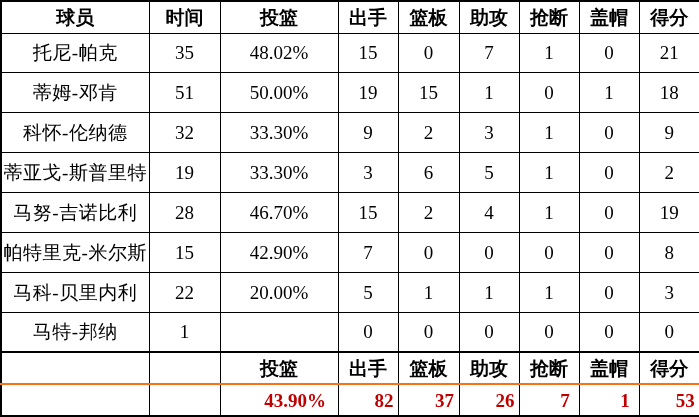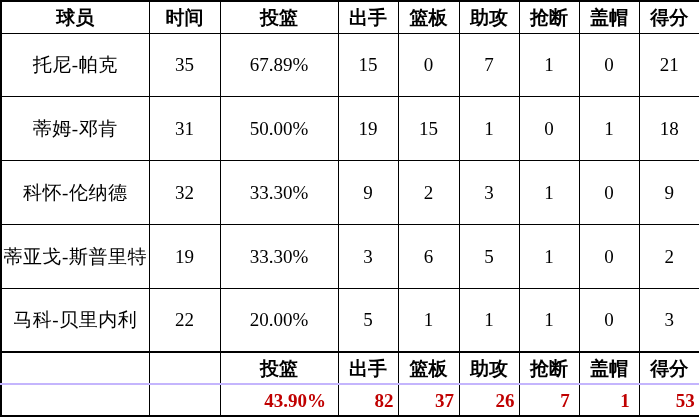--- a/index.html
+++ b/index.html
@@ -43,21 +43,21 @@
   table.stats tbody td {
     font-weight: normal;
   }
   tr.footer-label td {
     font-weight: bold;
     border-top: 2px solid #000;
   }
   tr.footer-totals td {
     font-weight: bold;
     color: var(--totals-color, #c00000);
-    border-top: 2px solid #c4b5fd;
+    border-top: 2px solid #f97316;
     padding-left: 32px;
   }
 </style>
 </head>
 <body>
 
 <table class="stats">
   <colgroup>
     <col style="width:148px">
     <col style="width:71px">
@@ -79,31 +79,31 @@
         <th>助攻</th>
         <th>抢断</th>
         <th>盖帽</th>
         <th>得分</th>
       </tr>
   </thead>
   <tbody>
       <tr>
         <td>托尼-帕克</td>
         <td>35</td>
-        <td>67.89%</td>
+        <td>48.02%</td>
         <td>15</td>
         <td>0</td>
         <td>7</td>
         <td>1</td>
         <td>0</td>
         <td>21</td>
       </tr>
       <tr>
         <td>蒂姆-邓肯</td>
-        <td>31</td>
+        <td>51</td>
         <td>50.00%</td>
         <td>19</td>
         <td>15</td>
         <td>1</td>
         <td>0</td>
         <td>1</td>
         <td>18</td>
       </tr>
       <tr>
         <td>科怀-伦纳德</td>
@@ -121,29 +121,62 @@
         <td>19</td>
         <td>33.30%</td>
         <td>3</td>
         <td>6</td>
         <td>5</td>
         <td>1</td>
         <td>0</td>
         <td>2</td>
       </tr>
       <tr>
+        <td>马努-吉诺比利</td>
+        <td>28</td>
+        <td>46.70%</td>
+        <td>15</td>
+        <td>2</td>
+        <td>4</td>
+        <td>1</td>
+        <td>0</td>
+        <td>19</td>
+      </tr>
+      <tr>
+        <td>帕特里克-米尔斯</td>
+        <td>15</td>
+        <td>42.90%</td>
+        <td>7</td>
+        <td>0</td>
+        <td>0</td>
+        <td>0</td>
+        <td>0</td>
+        <td>8</td>
+      </tr>
+      <tr>
         <td>马科-贝里内利</td>
         <td>22</td>
         <td>20.00%</td>
         <td>5</td>
         <td>1</td>
         <td>1</td>
         <td>1</td>
         <td>0</td>
         <td>3</td>
+      </tr>
+      <tr>
+        <td>马特-邦纳</td>
+        <td>1</td>
+        <td></td>
+        <td>0</td>
+        <td>0</td>
+        <td>0</td>
+        <td>0</td>
+        <td>0</td>
+        <td>0</td>
       </tr>
     </tbody>
   <tfoot>
     <tr class="footer-label">
         <td></td>
         <td></td>
         <td>投篮</td>
         <td>出手</td>
         <td>篮板</td>
         <td>助攻</td>

